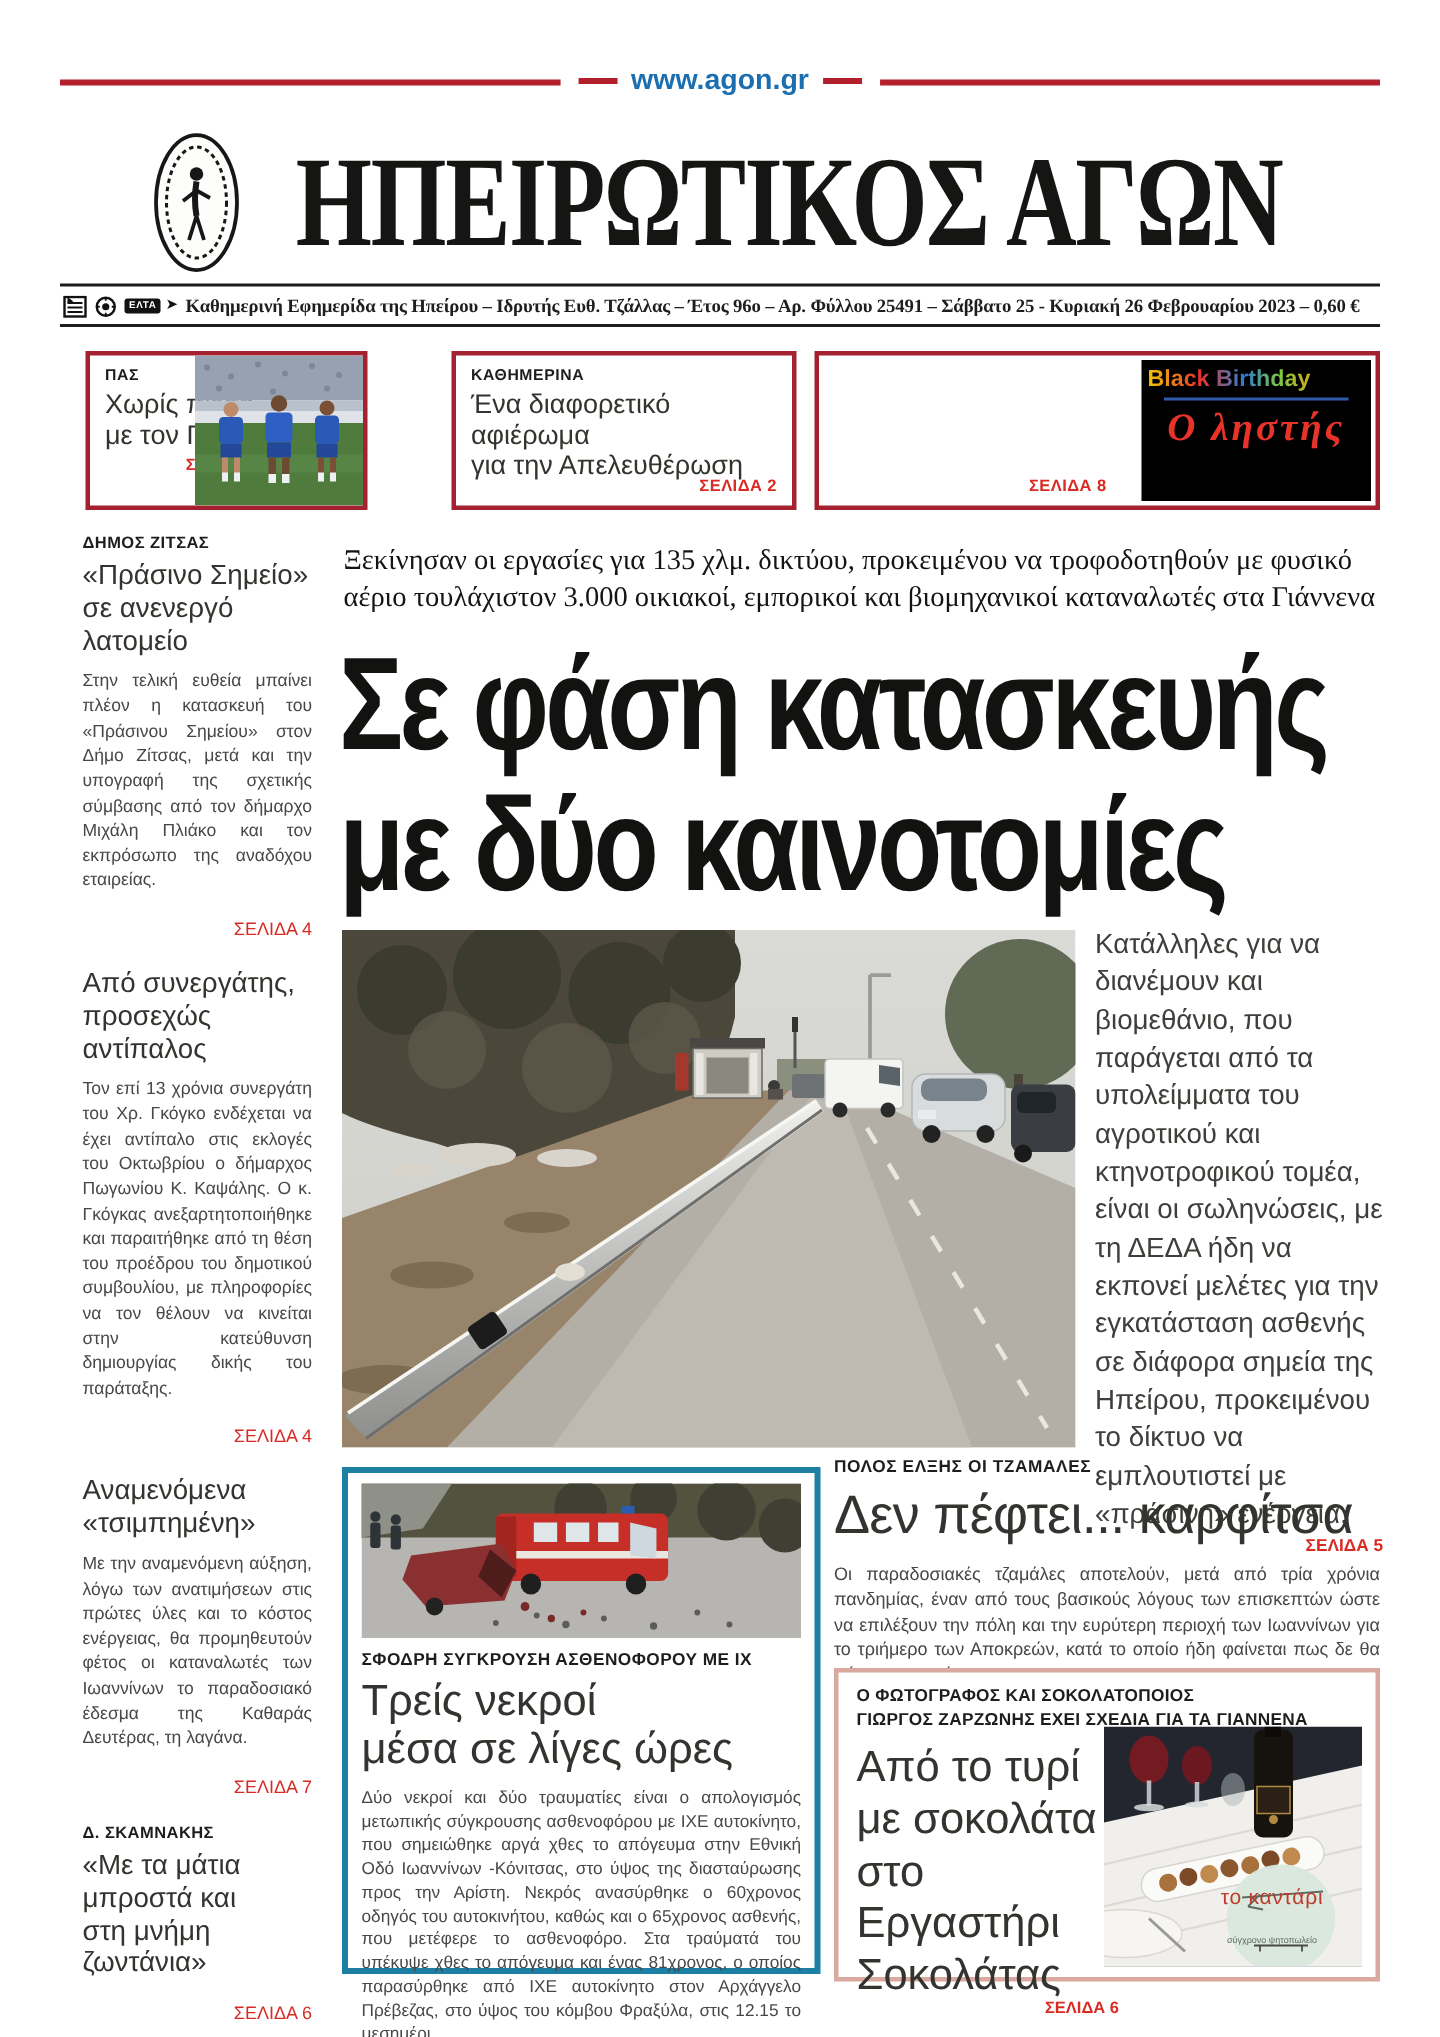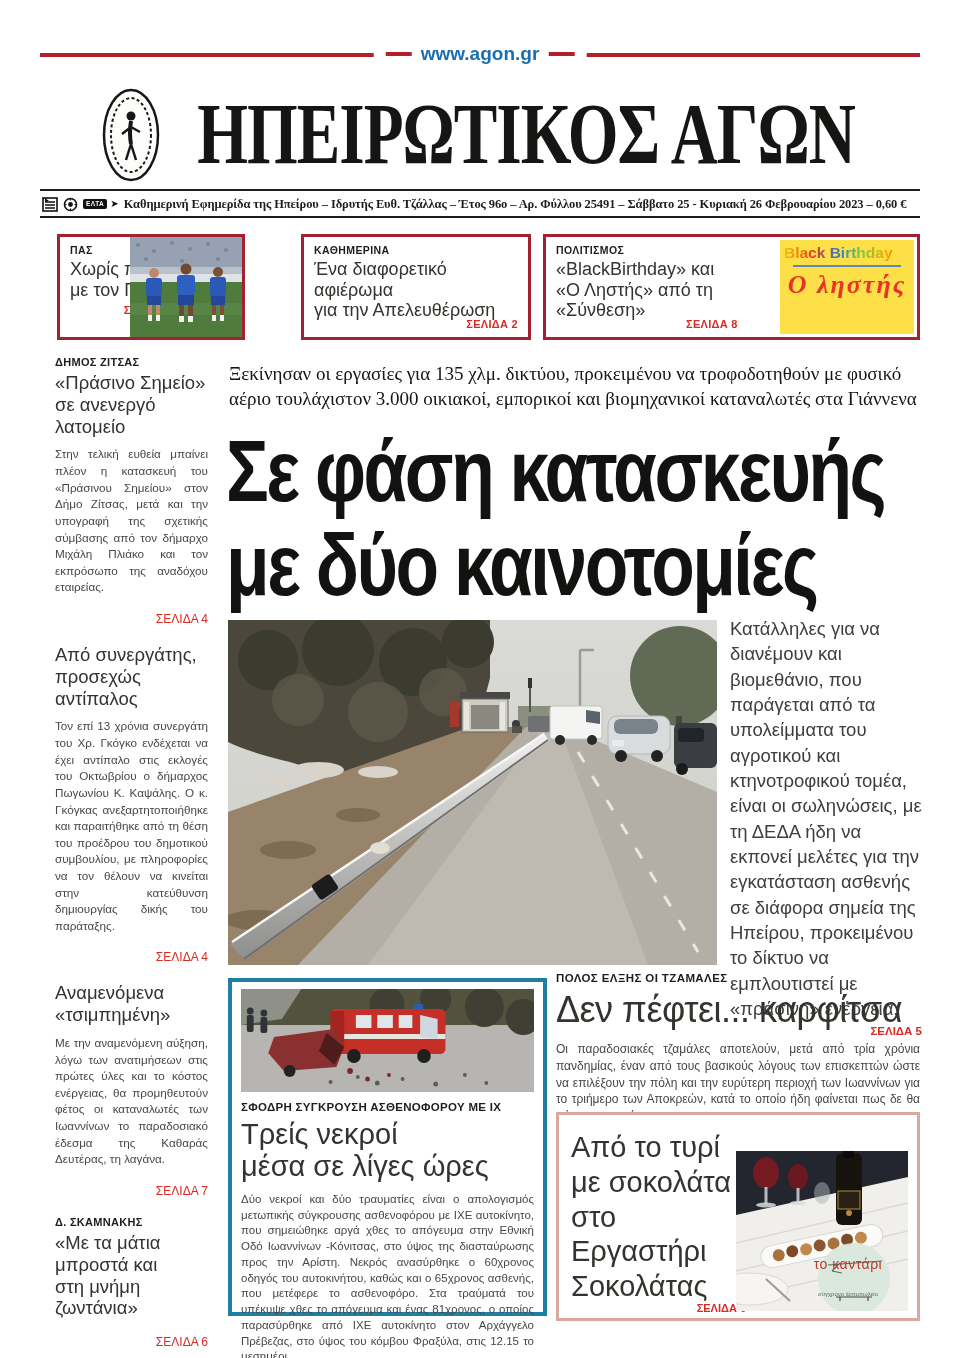--- a/index.html
+++ b/index.html
@@ -42,21 +42,21 @@
   .page-ref{font-weight:bold;font-size:11px;color:var(--page-red);letter-spacing:.3px;}
   .t1{left:57px;width:188px;}
   .t1 .txt{width:112px;}
   .t1 .page-ref{text-align:right;width:112px;margin-top:4px;}
   .t1-photo{position:absolute;right:0;top:0;width:112px;height:100%;}
   .t2{left:301px;width:230px;}
   .t2 .page-ref{position:absolute;right:10px;bottom:7px;}
   .t3{left:543px;width:377px;}
   .t3 .txt{width:208px;}
   .t3 .page-ref{position:absolute;left:140px;bottom:7px;}
-  .t3-poster{position:absolute;right:3px;top:3px;width:134px;height:94px;background:#fde047;overflow:hidden;}
+  .t3-poster{position:absolute;right:3px;top:3px;width:153px;height:94px;background:#000000;overflow:hidden;}
   .poster-title{font-weight:bold;font-size:15.5px;white-space:nowrap;padding:4px 2px 0 4px;
     background:linear-gradient(90deg,#f2d900,#e8332a 25%,#2e7dd1 45%,#7ac943 60%,#f5a300 80%,#e8332a);
     -webkit-background-clip:text;background-clip:text;color:transparent;}
   .poster-line{height:2px;width:80%;margin:3px auto 2px;background:#3a6fd8;opacity:.8;}
   .poster-sub{font-family:"Liberation Serif",serif;font-style:italic;font-weight:bold;color:#e8332a;
     font-size:26px;letter-spacing:2px;text-align:center;margin-top:3px;}
 
   
   .rail{position:absolute;left:55px;top:356px;width:153px;}
   .rail-item{margin-bottom:18px;}
@@ -195,25 +195,20 @@
     <div class="inner">
       <div class="kicker">ΚΑΘΗΜΕΡΙΝΑ</div>
       <div class="t-headline pre">Ένα διαφορετικό αφιέρωμα
 για την Απελευθέρωση</div>
       <div class="page-ref">ΣΕΛΙΔΑ 2</div>
     </div>
   </div>
 
   <div class="teaser t3">
     <div class="inner">
-      <div class="txt">
-        <div class="kicker">ΠΟΛΙΤΙΣΜΟΣ</div>
-        <div class="t-headline pre">«BlackBirthday» και
-«Ο Ληστής» από τη «Σύνθεση»</div>
-      </div>
       <div class="page-ref">ΣΕΛΙΔΑ 8</div>
       <div class="t3-poster">
         <div class="poster-title">Black Birthday</div>
         <div class="poster-line"></div>
         <div class="poster-sub">Ο ληστής</div>
       </div>
     </div>
   </div>
 
   <aside class="rail">
@@ -388,20 +383,22 @@
         </g>
     </svg>
     <div class="acc-kicker">ΣΦΟΔΡΗ ΣΥΓΚΡΟΥΣΗ ΑΣΘΕΝΟΦΟΡΟΥ ΜΕ ΙΧ</div>
     <div class="acc-headline pre">Τρείς νεκροί
 μέσα σε λίγες ώρες</div>
     <div class="acc-body">Δύο νεκροί και δύο τραυματίες είναι ο απολογισμός μετωπικής σύγκρουσης ασθενοφόρου με ΙΧΕ αυτοκίνητο, που σημειώθηκε αργά χθες το απόγευμα στην Εθνική Οδό Ιωαννίνων -Κόνιτσας, στο ύψος της διασταύρωσης προς την Αρίστη. Νεκρός ανασύρθηκε ο 60χρονος οδηγός του αυτοκινήτου, καθώς και ο 65χρονος ασθενής, που μετέφερε το ασθενοφόρο. Στα τραύματά του υπέκυψε χθες το απόγευμα και ένας 81χρονος, ο οποίος παρασύρθηκε από ΙΧΕ αυτοκίνητο στον Αρχάγγελο Πρέβεζας, στο ύψος του κόμβου Φραξύλα, στις 12.15 το μεσημέρι.</div>
 
   </section>
 
   <section class="choco">
+    <div class="choco-kicker pre">Ο ΦΩΤΟΓΡΑΦΟΣ ΚΑΙ ΣΟΚΟΛΑΤΟΠΟΙΟΣ
+ΓΙΩΡΓΟΣ ΖΑΡΖΩΝΗΣ ΕΧΕΙ ΣΧΕΔΙΑ ΓΙΑ ΤΑ ΓΙΑΝΝΕΝΑ</div>
     <div class="choco-headline pre">Από το τυρί
 με σοκολάτα
 στο Εργαστήρι
 Σοκολάτας</div>
     <div class="choco-page">ΣΕΛΙΔΑ 6</div>
     <svg class="choco-photo" viewBox="0 0 172 160" preserveAspectRatio="none">
       <rect width="172" height="160" fill="#23262e"></rect>
       <polygon points="0,64 172,26 172,160 0,160" fill="#f0efec"></polygon>
       <g stroke="#dcdad4" stroke-width="1.5">
         <line x1="0" y1="92" x2="172" y2="52"></line>

